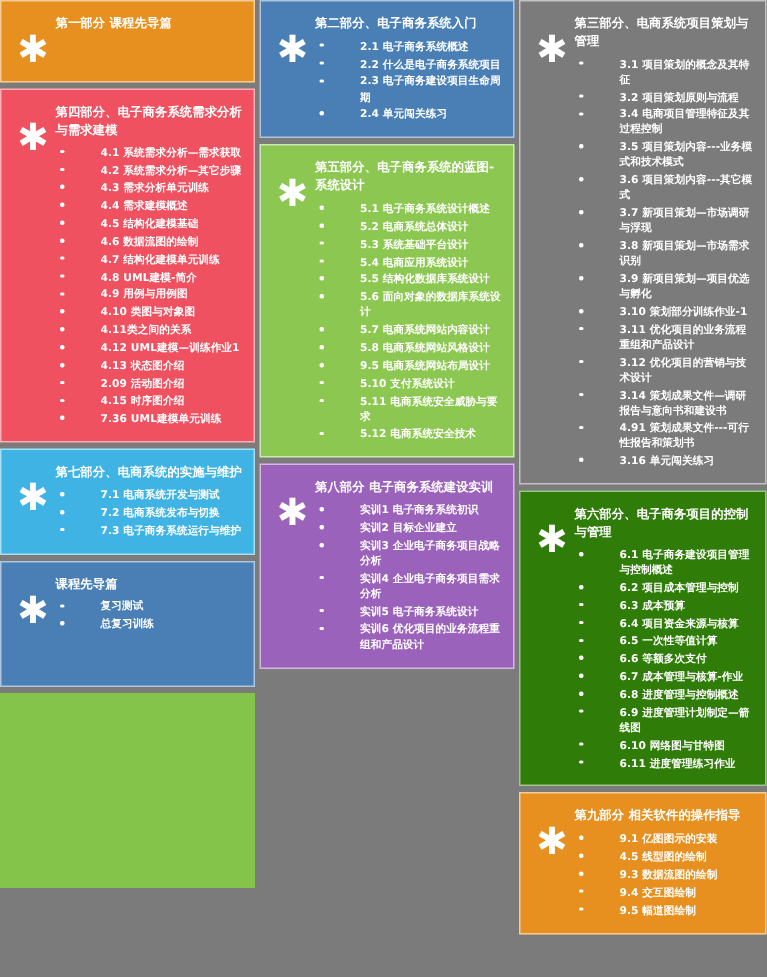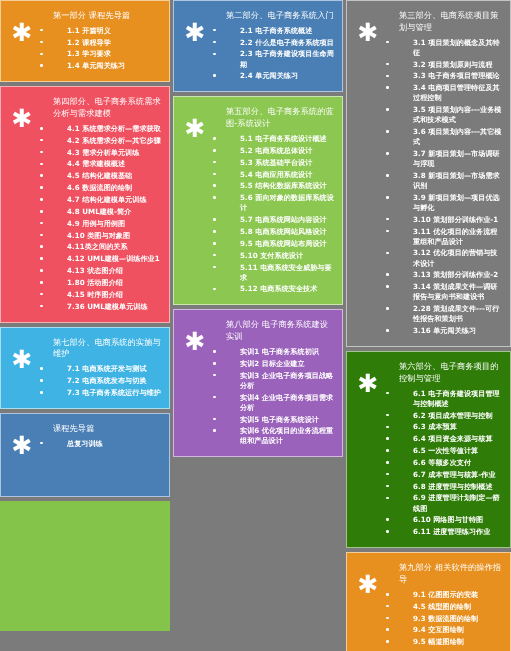--- a/index.html
+++ b/index.html
@@ -61,23 +61,23 @@
     font-family: "DejaVu Sans", sans-serif;
     user-select: none;
   }
   .card-body {
     flex: 1 1 auto;
     min-width: 0;
     padding-top: 2px;
   }
   .card-title {
     font-size: 8.2px;
-    font-weight: normal;
+    font-weight: bold;
     line-height: 1.45;
-    margin: 0 0 3px 16px;
+    margin: 0 0 3px 0;
     color: #ffffff;
     letter-spacing: 0.1px;
   }
   ul.items {
     list-style: none;
     margin: 0;
     padding: 0;
   }
   ul.items li {
     position: relative;
@@ -101,47 +101,41 @@
 </style>
 </head>
 <body>
 
 <div id="board">
     <div class="column col-1">
       <div class="card" style="background: rgb(232, 144, 31);">
         <div class="star">✱</div>
         <div class="card-body">
           <div class="card-title">第一部分 课程先导篇</div>
-          <ul class="items">
-            <li>1.1 开篇明义</li>
-            <li>1.2 课程导学</li>
-            <li>1.3 学习要求</li>
-            <li>1.4 单元闯关练习</li>
-          </ul>
         </div>
       </div>
       <div class="card" style="background: rgb(239, 81, 96);">
         <div class="star">✱</div>
         <div class="card-body">
           <div class="card-title">第四部分、电子商务系统需求分析与需求建模</div>
           <ul class="items">
             <li>4.1 系统需求分析—需求获取</li>
             <li>4.2 系统需求分析—其它步骤</li>
             <li>4.3 需求分析单元训练</li>
             <li>4.4 需求建模概述</li>
             <li>4.5 结构化建模基础</li>
             <li>4.6 数据流图的绘制</li>
             <li>4.7 结构化建模单元训练</li>
             <li>4.8 UML建模-简介</li>
             <li>4.9 用例与用例图</li>
             <li>4.10 类图与对象图</li>
             <li>4.11类之间的关系</li>
             <li>4.12 UML建模—训练作业1</li>
             <li>4.13 状态图介绍</li>
-            <li>1.80 活动图介绍</li>
+            <li>2.09 活动图介绍</li>
             <li>4.15 时序图介绍</li>
             <li>7.36 UML建模单元训练</li>
           </ul>
         </div>
       </div>
       <div class="card" style="background: rgb(63, 179, 227);">
         <div class="star">✱</div>
         <div class="card-body">
           <div class="card-title">第七部分、电商系统的实施与维护</div>
           <ul class="items">
@@ -149,20 +143,21 @@
             <li>7.2 电商系统发布与切换</li>
             <li>7.3 电子商务系统运行与维护</li>
           </ul>
         </div>
       </div>
       <div class="card" style="background: rgb(74, 127, 181); height: 84px;">
         <div class="star">✱</div>
         <div class="card-body">
           <div class="card-title">课程先导篇</div>
           <ul class="items">
+            <li>复习测试</li>
             <li>总复习训练</li>
           </ul>
         </div>
       </div>
       <div class="card filler" style="background: rgb(132, 196, 74); height: 130px;"></div>
     </div>
     <div class="column col-2">
       <div class="card" style="background: rgb(74, 127, 181);">
         <div class="star">✱</div>
         <div class="card-body">
@@ -212,33 +207,31 @@
       <div class="card filler" style="background: rgb(123, 123, 123); height: 197px;"></div>
     </div>
     <div class="column col-3">
       <div class="card" style="background: rgb(123, 123, 123);">
         <div class="star">✱</div>
         <div class="card-body">
           <div class="card-title">第三部分、电商系统项目策划与管理</div>
           <ul class="items">
             <li>3.1 项目策划的概念及其特征</li>
             <li>3.2 项目策划原则与流程</li>
-            <li>3.3 电子商务项目管理概论</li>
             <li>3.4 电商项目管理特征及其过程控制</li>
             <li>3.5 项目策划内容---业务模式和技术模式</li>
             <li>3.6 项目策划内容---其它模式</li>
             <li>3.7 新项目策划—市场调研与浮现</li>
             <li>3.8 新项目策划—市场需求识别</li>
             <li>3.9 新项目策划—项目优选与孵化</li>
             <li>3.10 策划部分训练作业-1</li>
             <li>3.11 优化项目的业务流程重组和产品设计</li>
             <li>3.12 优化项目的营销与技术设计</li>
-            <li>3.13 策划部分训练作业-2</li>
             <li>3.14 策划成果文件—调研报告与意向书和建设书</li>
-            <li>2.28 策划成果文件---可行性报告和策划书</li>
+            <li>4.91 策划成果文件---可行性报告和策划书</li>
             <li>3.16 单元闯关练习</li>
           </ul>
         </div>
       </div>
       <div class="card" style="background: rgb(47, 125, 8);">
         <div class="star">✱</div>
         <div class="card-body">
           <div class="card-title">第六部分、电子商务项目的控制与管理</div>
           <ul class="items">
             <li>6.1 电子商务建设项目管理与控制概述</li>

